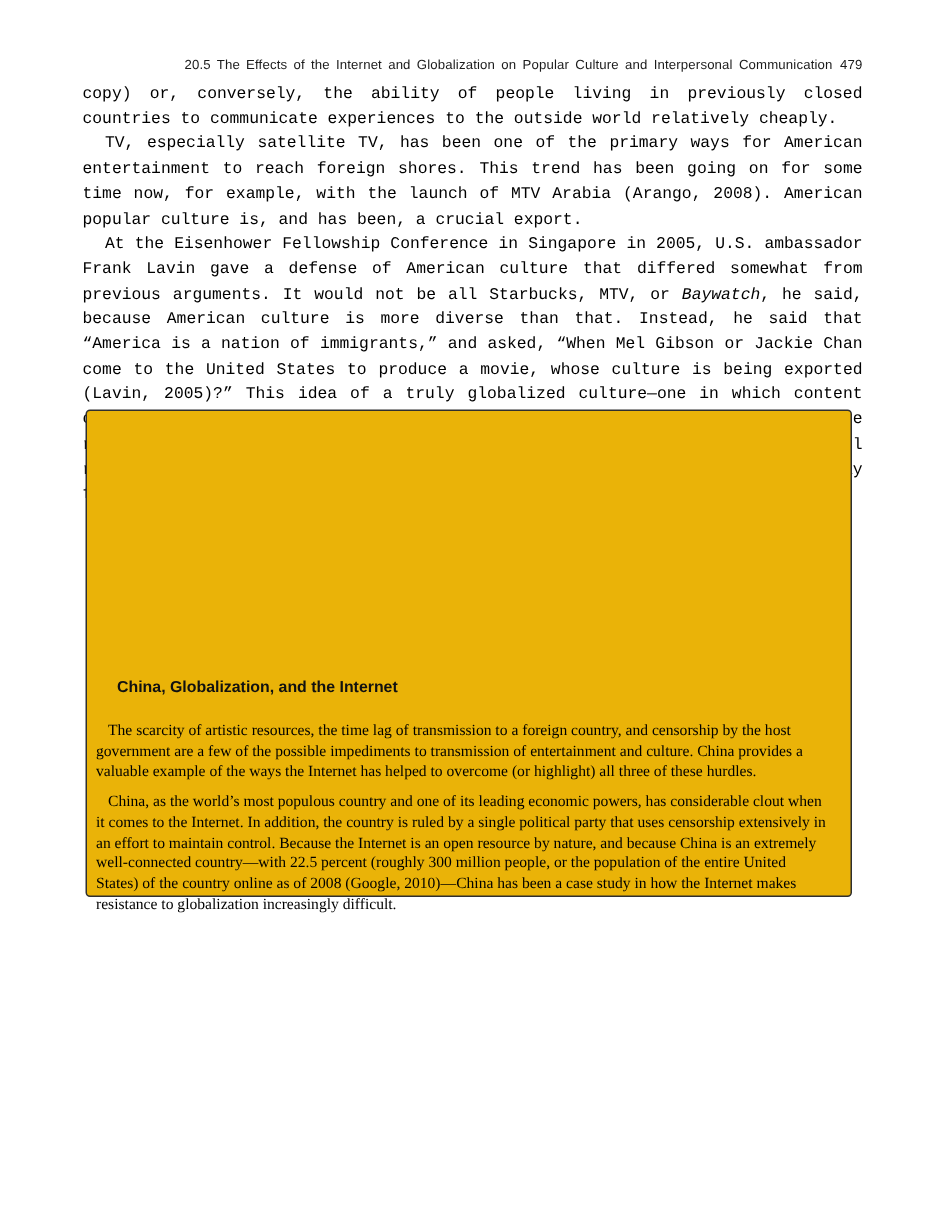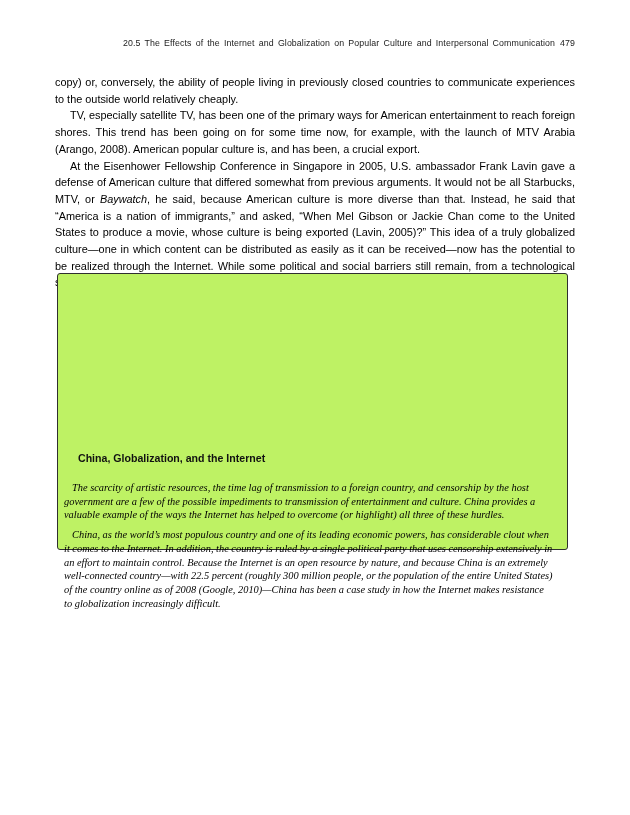--- a/index.html
+++ b/index.html
@@ -22,58 +22,57 @@
     word-spacing: 1.6px;
     color: #1b1b1b;
     white-space: nowrap;
   }
   .running-header .pagenum { margin-left: 5px; }
   .article-body {
     position: absolute;
     top: 55px;
     left: 55px;
     width: 520px;
-    font-family: Liberation Sans, sans-serif;
+    font-family: Liberation Mono, monospace;
     font-size: 10.9px;
     line-height: 16.7px;
     color: #000000;
     text-align: justify;
-    margin-top: 19px;
   }
   .article-body p { margin: 0; }
   .article-body p.indent { text-indent: 15px; }
   .article-body em { font-style: italic; }
   .sidebar-box {
     position: absolute;
     top: 273px;
     left: 57px;
     width: 511px;
-    height: 277px;
-    background: #bef264;
+    height: 325px;
+    background: #eab308;
     border: 1.5px solid #2f2f2f;
     border-radius: 3px;
     box-sizing: border-box;
   }
   .box-spacer { height: 178px; }
   .box-title {
     font-family: "Liberation Sans", sans-serif;
     font-size: 10.6px;
     font-weight: bold;
     color: #111111;
     margin: 0 20px 17px 20px;
   }
   .box-body {
     margin: 0 14px 0 6px;
     font-family: "Liberation Serif", "DejaVu Serif", serif;
     font-size: 10.4px;
     line-height: 13.7px;
     color: #000000;
     text-align: left;
   }
-  .box-body p { margin: 0 0 6px 0; text-indent: 8px; font-style: italic; }
+  .box-body p { margin: 0 0 6px 0; text-indent: 8px; }
 </style>
 </head>
 <body>
 
 <div class="page">
 
   <div class="running-header">
     <span>20.5 The Effects of the Internet and Globalization on Popular Culture and Interpersonal Communication</span><span class="pagenum">479</span>
   </div>
 

